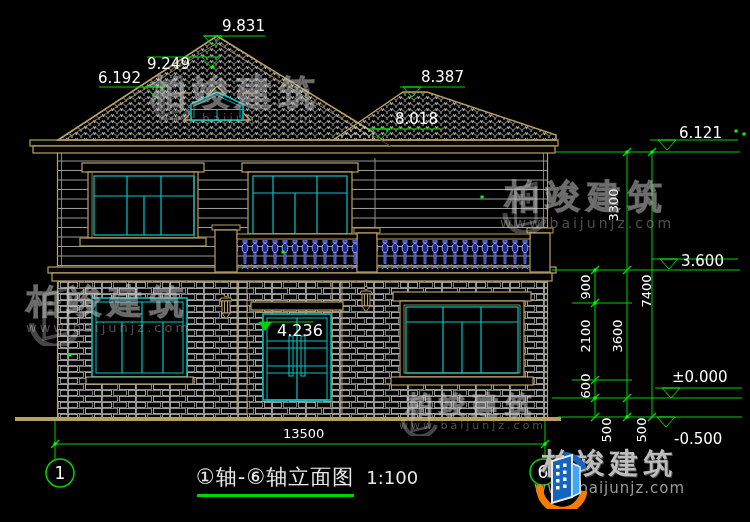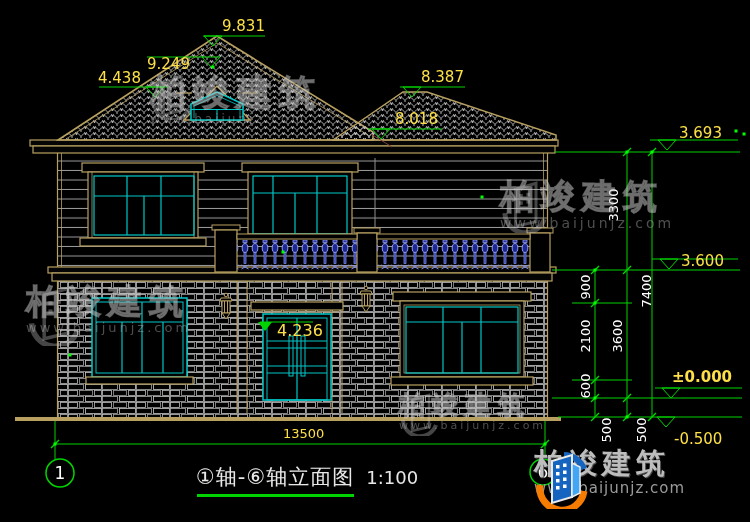--- a/index.html
+++ b/index.html
@@ -1,30 +1,30 @@
 <!DOCTYPE html>
 <html><head>
 <meta charset="utf-8">
 <style>
   html,body{margin:0;padding:0;background:#000;}
   #stage{position:relative;width:750px;height:522px;background:#000;overflow:hidden;
          font-family:"DejaVu Sans",sans-serif;}
   svg{position:absolute;left:0;top:0;}
-  .lbl{position:absolute;color:#fde047;font-size:15px;line-height:1;white-space:nowrap;}
+  .lbl{position:absolute;color:#ffffff;font-size:15px;line-height:1;white-space:nowrap;}
   .sm{font-size:13px;}
   .vlbl{position:absolute;color:#fff;font-size:13px;line-height:1;white-space:nowrap;
         transform:translate(-50%,-50%) rotate(-90deg);}
   .axis-digit{position:absolute;color:#fff;font-size:17px;line-height:1;
         transform:translate(-50%,-50%);}
   .title-row{position:absolute;left:196px;top:463px;color:#e8e8e8;white-space:nowrap;}
   .title-main{font-size:21px;letter-spacing:1px;}
   .title-scale{font-size:18px;margin-left:12px;}
   .title-underline{position:absolute;left:197px;top:494px;width:157px;height:3px;background:#00d400;}
   .watermark{position:absolute;display:flex;align-items:center;gap:7px;pointer-events:none;}
-  .wm-col{display:flex;flex-direction:column;}
+  .wm-col{display:flex;flex-direction:column;text-align:center;}
   .wm-name{font-weight:bold;color:rgba(205,205,205,0.16);
            -webkit-text-stroke:1.2px rgba(205,205,205,0.45);letter-spacing:7px;line-height:1.05;}
   .wm-url{color:rgba(185,185,185,0.42);letter-spacing:3px;line-height:1.2;}
   #wm-top .wm-name{font-size:36px;} #wm-top .wm-url{font-size:12px;}
   #wm-right .wm-name{font-size:34px;} #wm-right .wm-url{font-size:14px;}
   #wm-left .wm-name{font-size:34px;} #wm-left .wm-url{font-size:13px;}
   #wm-bottom .wm-name{font-size:26px;} #wm-bottom .wm-url{font-size:11px;}
   .brand{position:absolute;left:534px;top:449px;display:flex;align-items:center;gap:8px;}
   .brand-name{font-size:29px;font-weight:bold;color:#bdbdbd;letter-spacing:5px;line-height:1;
               text-shadow:1px 1px 0 #4a4a4a;}
@@ -269,26 +269,26 @@
         <rect x="625.5" y="150.5" width="3" height="3"></rect>
       <rect x="650.5" y="150.5" width="3" height="3"></rect>
         <rect x="593.5" y="396.5" width="3" height="3"></rect>
       <rect x="625.5" y="415.5" width="3" height="3"></rect>
         <rect x="593.5" y="301.5" width="3" height="3"></rect>
     </g>
   </svg>
 
   <div class="lbl" style="left:222px;top:19px;">9.831</div>
   <div class="lbl" style="left:147px;top:41px;margin-top:16px;">9.249</div>
-  <div class="lbl" style="left:98px;top:71px;">4.438</div>
+  <div class="lbl" style="left:98px;top:71px;">6.192</div>
   <div class="lbl" style="left:421px;top:70px;text-align:center;">8.387</div>
   <div class="lbl" style="left:395px;top:112px;">8.018</div>
-  <div class="lbl" style="left:679px;top:126px;">3.693</div>
+  <div class="lbl" style="left:679px;top:126px;">6.121</div>
   <div class="lbl" style="left:681px;top:254px;">3.600</div>
-  <div class="lbl" style="left:672px;top:370px;font-weight:bold;">±0.000</div>
+  <div class="lbl" style="left:672px;top:370px;">±0.000</div>
   <div class="lbl" style="left:674px;top:432px;">-0.500</div>
   <div class="lbl" style="left:277px;top:323px;font-size:16px;">4.236</div>
   <div class="lbl sm" style="left:283px;top:427px;">13500</div>
 
   <div class="vlbl" style="left:585px;top:287px;">900</div>
   <div class="vlbl" style="left:585px;top:336px;">2100</div>
   <div class="vlbl" style="left:585px;top:386px;">600</div>
   <div class="vlbl" style="left:606px;top:430px;">500</div>
   <div class="vlbl" style="left:613px;top:205px;">3300</div>
   <div class="vlbl" style="left:617px;top:336px;">3600</div>

